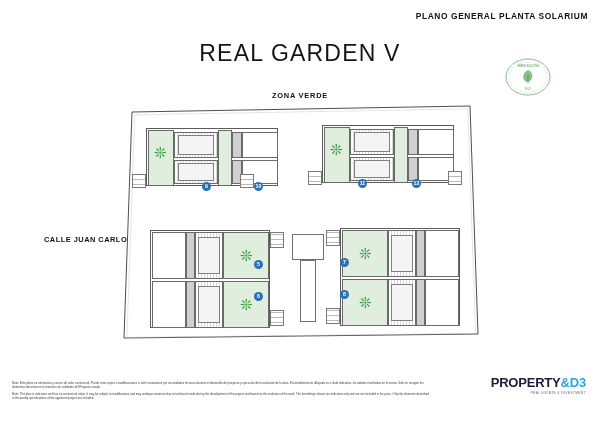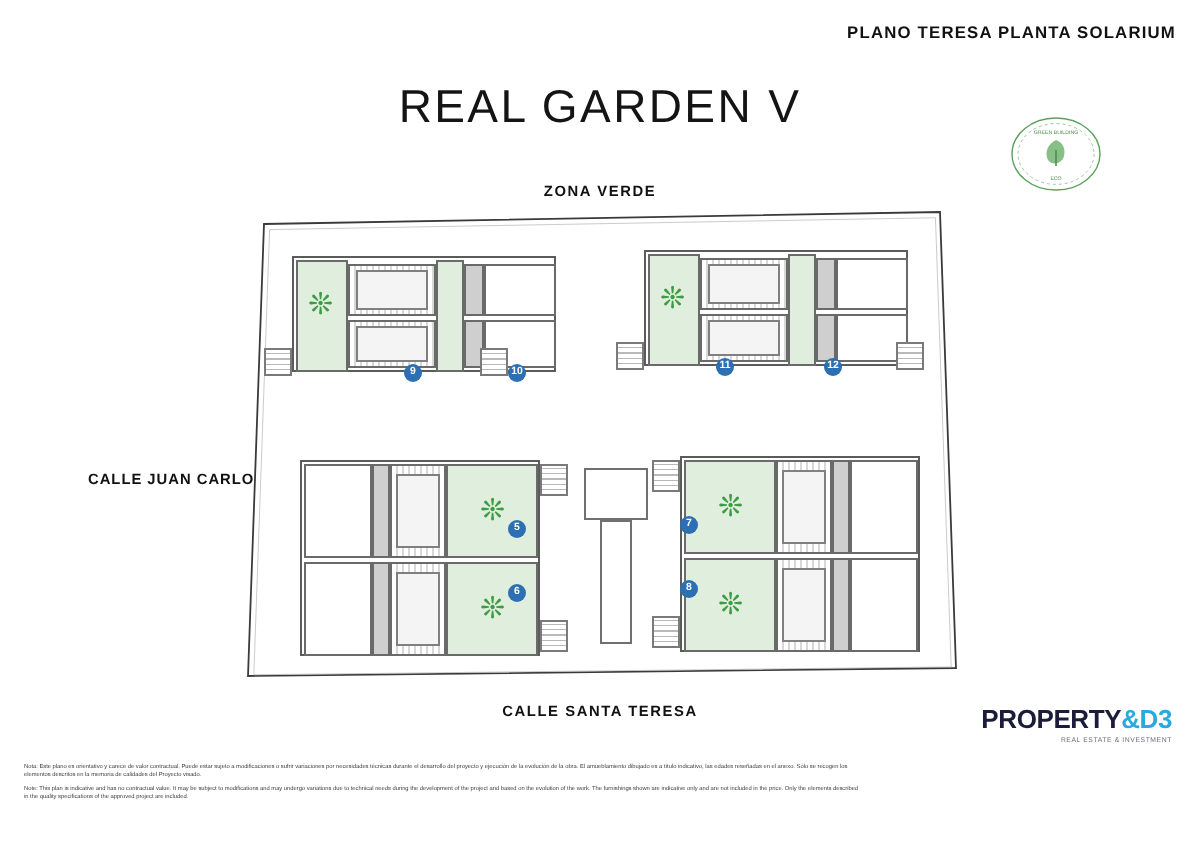--- a/index.html
+++ b/index.html
@@ -205,20 +205,21 @@
     position: absolute;
     right: 14px;
     top: 352px;
     text-align: right;
   }
   .logo-property .p-main {
     font-size: 13px;
     font-weight: bold;
     color: #1b1b3a;
     letter-spacing: -0.2px;
+    margin-top: 23px;
   }
   .logo-property .p-main .amp { color: #2aa9df; }
   .logo-property .p-main .d3 { color: #2aa9df; }
   .logo-property .p-sub {
     font-size: 3.4px;
     color: #6f6f80;
     letter-spacing: 0.3px;
     margin-top: 1px;
   }
   
@@ -231,37 +232,36 @@
     line-height: 4.1px;
     color: #3a3a3a;
   }
   .notes p { margin: 0 0 3px 0; }
 </style>
 </head>
 <body>
 
 <div class="page">
 
-  <div class="header-title">PLANO TERESA PLANTA SOLARIUM</div>
+  <div class="header-title">PLANO GENERAL PLANTA SOLARIUM</div>
   <div class="main-title">REAL GARDEN V</div>
 
   <div class="eco-seal">
     <svg width="48" height="40" viewBox="0 0 48 40">
       <ellipse cx="24" cy="20" rx="22" ry="18" fill="none" stroke="#5aa05a" stroke-width="0.7"></ellipse>
       <ellipse cx="24" cy="20" rx="19" ry="15.2" fill="none" stroke="#9bc89b" stroke-width="0.5" stroke-dasharray="1.5 1.5"></ellipse>
       <path d="M24 13 C20 15 18 19 20 23 C22 26 27 25 28 21 C29 17 27 14 24 13 Z" fill="#7ab87a" opacity="0.9"></path>
       <path d="M24 26 L24 18" stroke="#4e8f4e" stroke-width="0.8"></path>
       <text x="24" y="10" font-size="2.6" fill="#4e8f4e" text-anchor="middle" font-family="Liberation Sans, sans-serif">GREEN BUILDING</text>
       <text x="24" y="33" font-size="2.6" fill="#4e8f4e" text-anchor="middle" font-family="Liberation Sans, sans-serif">ECO</text>
     </svg>
   </div>
 
   <div class="label-zona-verde">ZONA VERDE</div>
   <div class="label-calle-jc">CALLE JUAN CARLOS I</div>
-  <div class="label-calle-st">CALLE SANTA TERESA</div>
 
   <div class="plan-area">
     <svg width="366" height="250" viewBox="0 0 366 250">
       <polygon points="14,14 352,8 360,236 6,240" fill="#ffffff" stroke="#3a3a3a" stroke-width="0.9"></polygon>
       <polygon points="14,14 352,8 360,236 6,240" fill="none" stroke="#bdbdbd" stroke-width="0.4" transform="translate(3,3) scale(0.985)"></polygon>
     </svg>
   </div>
 
   <div class="buildings">
 

